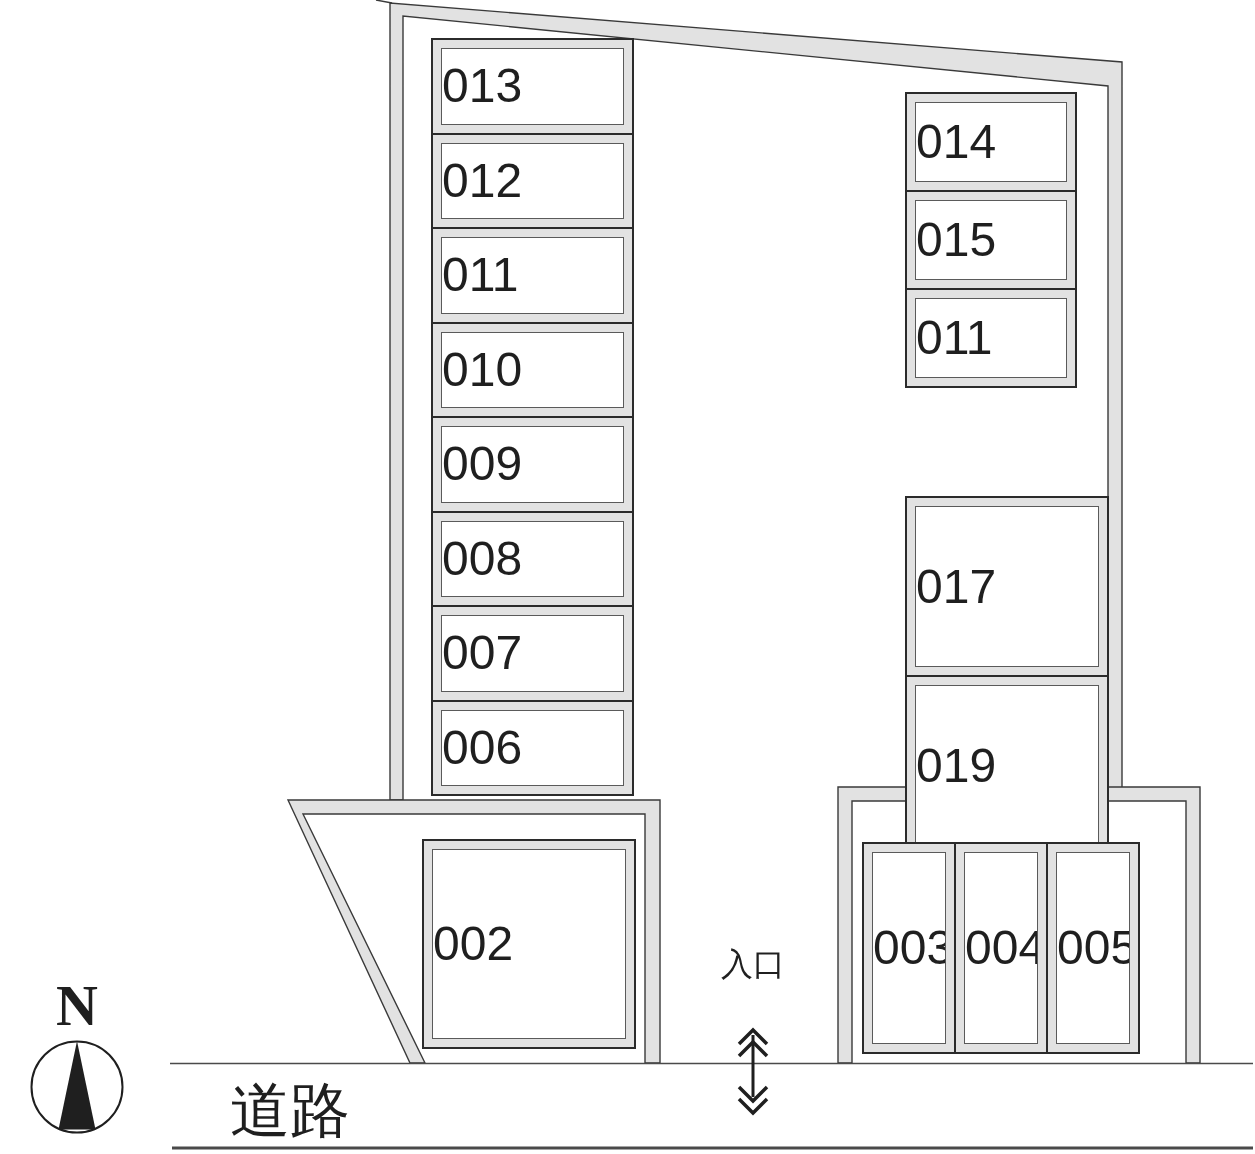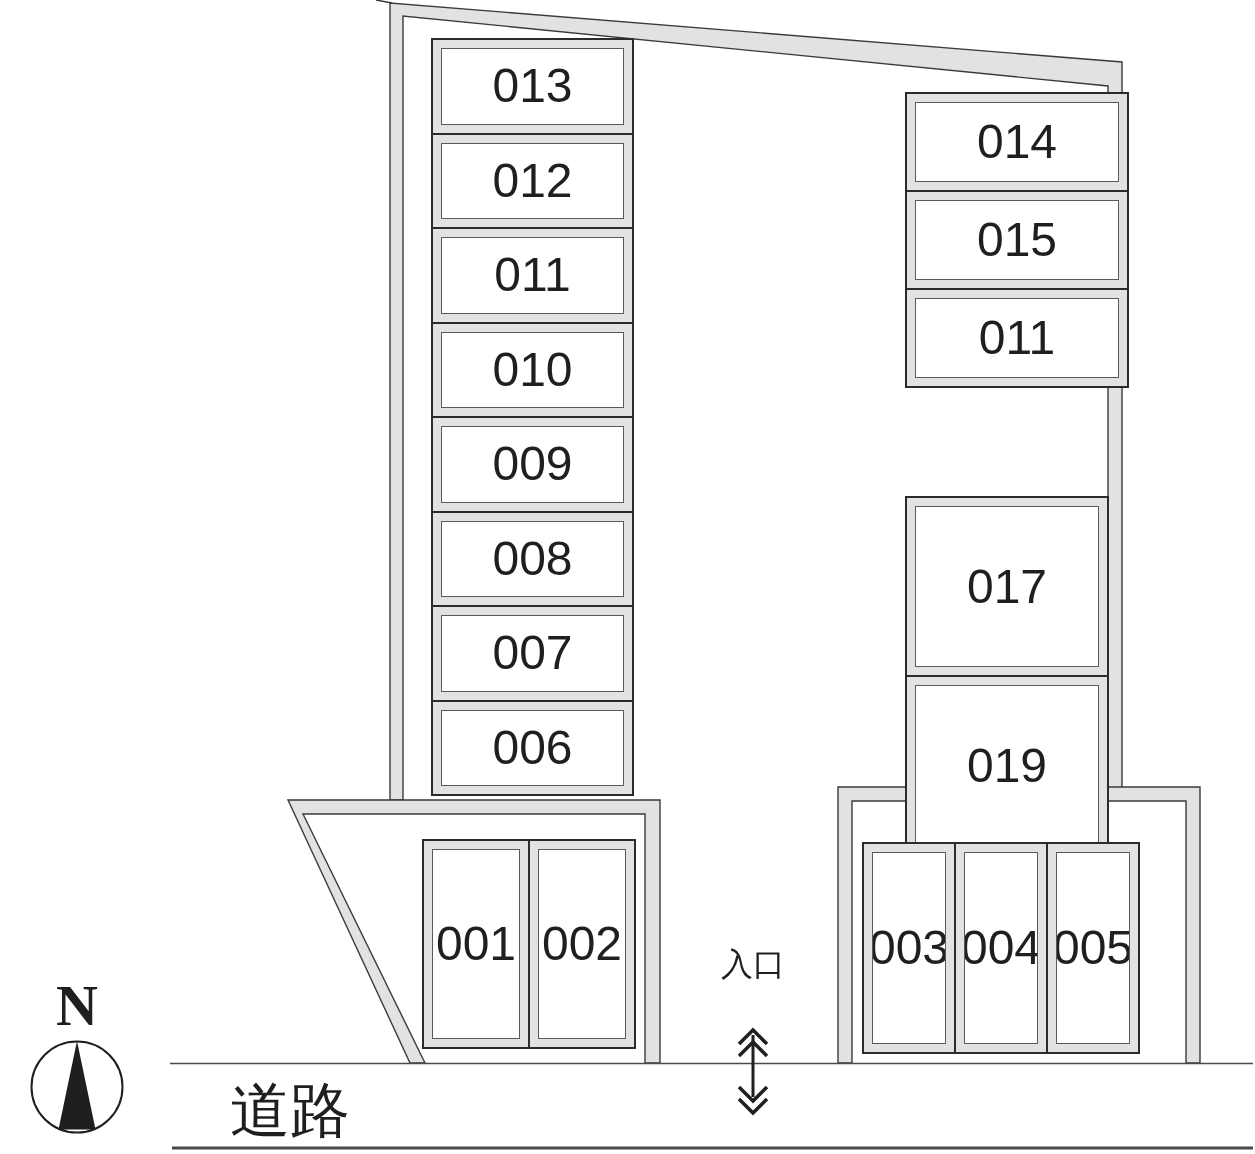--- a/index.html
+++ b/index.html
@@ -21,21 +21,21 @@
   }
   .col{flex-direction:column;}
   .row{flex-direction:row;}
   .cell{flex:1 1 0;display:flex;padding:8px;box-sizing:border-box;min-width:0;min-height:0;}
   .col > .cell + .cell{border-top:2px solid #2b2b2b;}
   .row > .cell + .cell{border-left:2px solid #2b2b2b;}
   .inner{
     flex:1;
     background:#fff;
     border:1px solid #5a5a5a;
-    display:flex;align-items:center;justify-content:center;
+    display:flex;align-items:center;
     overflow:hidden;
   }
   .num{
     font-size:48px;
     color:#1f1f1f;
     letter-spacing:0px;
     line-height:1;
     white-space:nowrap;
   }
   .label{
@@ -129,21 +129,21 @@
         <span class="num">007</span>
       </div>
     </div>
     <div class="cell">
       <div class="inner">
         <span class="num">006</span>
       </div>
     </div>
   </div>
 
-  <div class="slot-group col" style="left:905px;top:92px;width:224px;height:296px;">
+  <div class="slot-group col" style="left:905px;top:92px;width:172px;height:296px;">
     <div class="cell">
       <div class="inner">
         <span class="num">014</span>
       </div>
     </div>
     <div class="cell">
       <div class="inner">
         <span class="num">015</span>
       </div>
     </div>
@@ -161,25 +161,20 @@
       </div>
     </div>
     <div class="cell">
       <div class="inner">
         <span class="num">019</span>
       </div>
     </div>
   </div>
 
   <div class="slot-group row" style="left:422px;top:839px;width:214px;height:210px;">
-    <div class="cell">
-      <div class="inner">
-        <span class="num">001</span>
-      </div>
-    </div>
     <div class="cell">
       <div class="inner">
         <span class="num">002</span>
       </div>
     </div>
   </div>
 
   <div class="slot-group row" style="left:862px;top:842px;width:278px;height:212px;">
     <div class="cell">
       <div class="inner">

